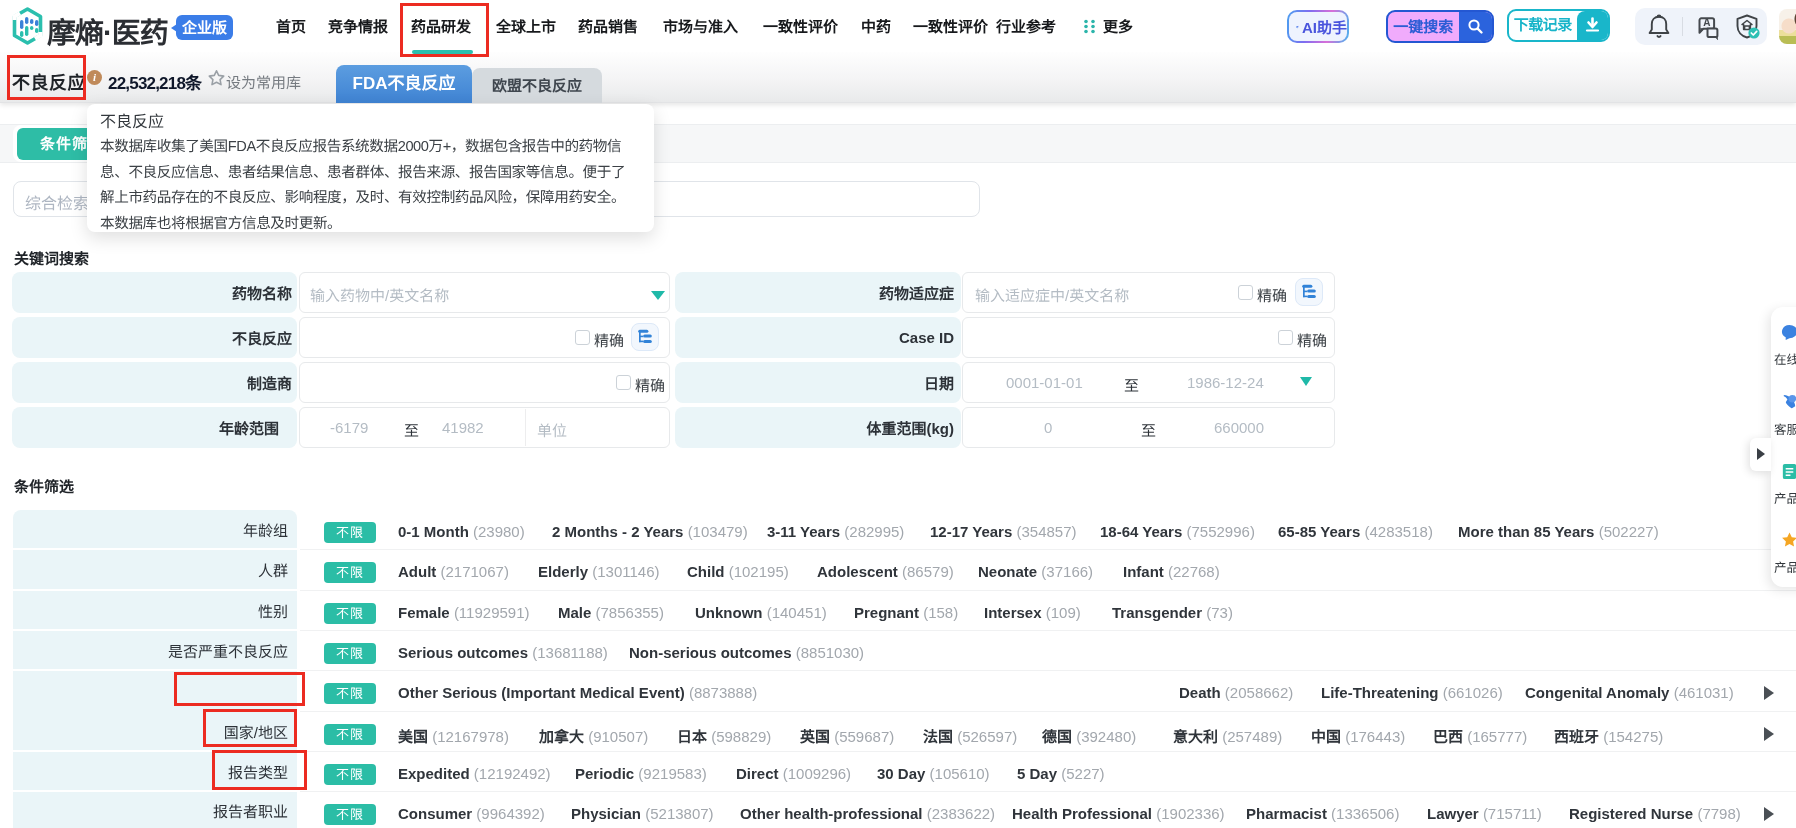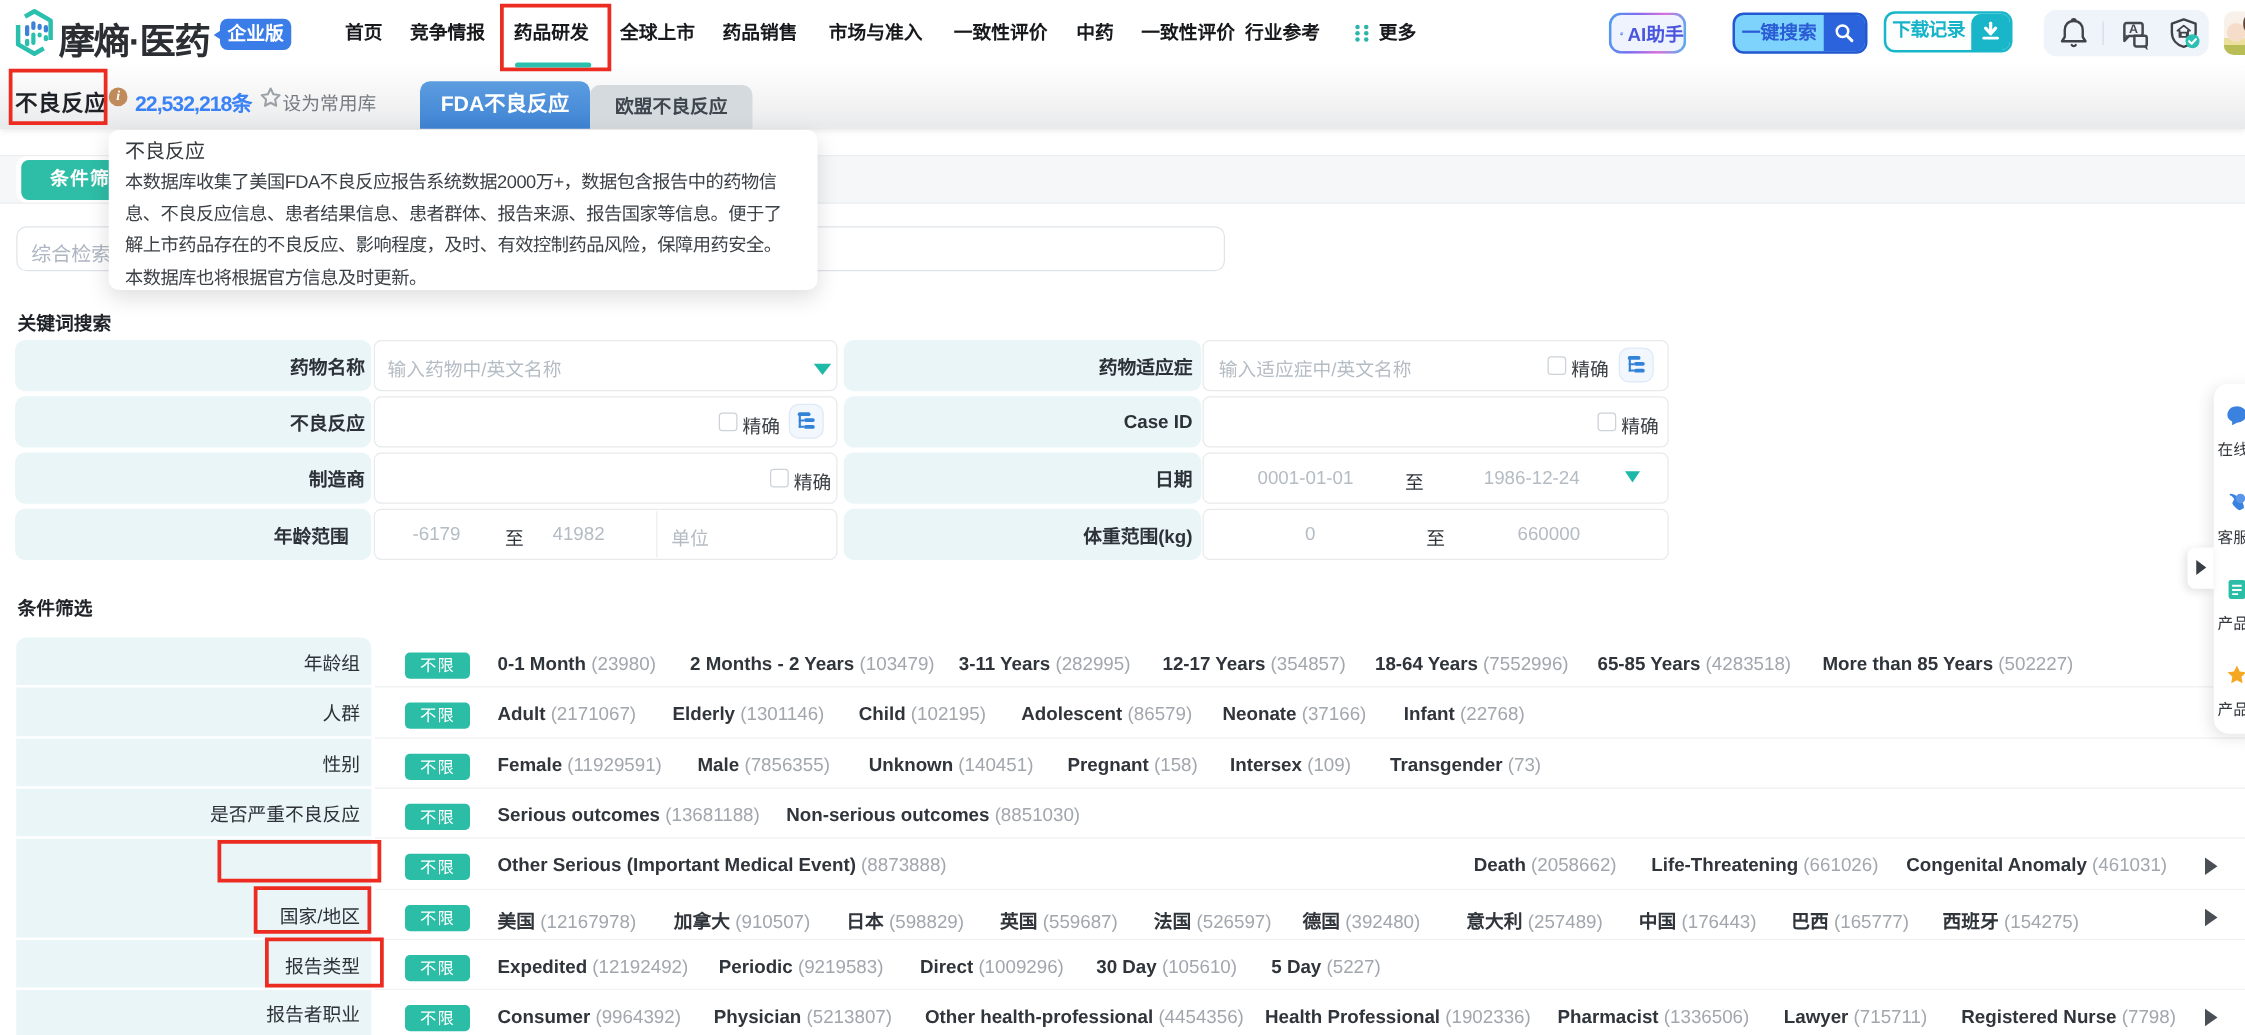--- a/index.html
+++ b/index.html
@@ -8,36 +8,36 @@
 .abs{position:absolute;}
 
 #topbar{position:absolute;left:0;top:0;width:1796px;height:52px;background:#fff;z-index:30;}
 .brand{position:absolute;left:47px;top:9px;font-size:29px;font-weight:900;color:#2b2e33;letter-spacing:-1px;white-space:nowrap;}
 .badge{position:absolute;left:176px;top:15px;width:57px;height:25px;background:#3b7de8;border-radius:6px;color:#fff;font-size:15px;font-weight:700;text-align:center;line-height:25px;}
 .badge:before{content:"";position:absolute;left:-5px;top:9px;border:4px solid transparent;border-right:6px solid #3b7de8;border-left:0;}
 .nav{position:absolute;top:19px;font-size:15px;font-weight:700;color:#17191c;white-space:nowrap;line-height:15px;}
 
 #aibtn{position:absolute;left:1287px;top:10px;width:62px;height:33px;border-radius:10px;border:2px solid transparent;background:linear-gradient(#eef3fe,#eef3fe) padding-box,linear-gradient(100deg,#4aa0f0,#7e6df0,#d86fd8,#49b3ef) border-box;display:flex;align-items:center;}
 #aibtn .t{font-size:15px;font-weight:700;color:#4a55dd;margin-left:3px;white-space:nowrap;}
-#sbtn{position:absolute;left:1386px;top:10px;width:108px;height:33px;border-radius:9px;border:2px solid #2457d2;background:#7dd3fc;overflow:hidden;display:flex;}
+#sbtn{position:absolute;left:1386px;top:10px;width:108px;height:33px;border-radius:9px;border:2px solid #2457d2;background:#f0abfc;overflow:hidden;display:flex;}
 #sbtn .l{width:72px;font-size:15px;font-weight:700;color:#2b5cd5;text-align:center;line-height:29px;}
 #sbtn .r{width:34px;background:#2b63dd;display:flex;align-items:center;justify-content:center;}
 #dbtn{position:absolute;left:1507px;top:9px;width:103px;height:33px;border-radius:9px;border:2px solid #19b6ca;background:#fdffff;overflow:hidden;display:flex;}
 #dbtn .l{width:69px;font-size:15px;font-weight:700;color:#17b4c9;text-align:center;line-height:28px;letter-spacing:-0.5px;}
 #dbtn .r{width:32px;background:#19b6ca;display:flex;align-items:center;justify-content:center;border-radius:8px 0 0 0;}
 #icongrp{position:absolute;left:1635px;top:8px;width:132px;height:37px;background:#eff3fa;border-radius:10px;display:flex;align-items:center;}
 #avatar{position:absolute;left:1779px;top:9px;width:30px;height:35px;border-radius:8px;background:
  radial-gradient(circle at 26px 10px,#5d4233 0 10px,transparent 11px),
  radial-gradient(circle at 10px 17px,#f6ddc9 0 7px,transparent 8px),
  linear-gradient(180deg,#f7f1e9 0 60%,#ecdf9b 60% 78%,#b9bd55 78% 100%);}
 
 #subbar{position:absolute;left:0;top:52px;width:1796px;height:51px;background:linear-gradient(180deg,#fefefe 0%,#f4f4f5 55%,#e9eaeb 100%);border-bottom:1px solid #e2e3e5;box-shadow:0 2px 5px rgba(0,0,0,.10);z-index:20;}
 #dbtitle{position:absolute;left:12px;top:16px;font-size:18px;font-weight:700;color:#1f2328;letter-spacing:0.5px;}
 #infoi{position:absolute;left:87px;top:70px;width:15px;height:15px;border-radius:50%;background:#c08a5a;color:#fff;font-size:11px;font-weight:700;text-align:center;line-height:15px;font-family:"Liberation Serif",serif;font-style:italic;z-index:21;}
-#count{position:absolute;left:108px;top:69px;font-size:17px;font-weight:700;color:#3b82f6;letter-spacing:-0.8px;z-index:21;}
+#count{position:absolute;left:108px;top:69px;font-size:17px;font-weight:700;color:#0f172a;letter-spacing:-0.8px;z-index:21;}
 #setfav{position:absolute;left:226px;top:71px;font-size:15px;color:#767b81;z-index:21;}
 .tab1{position:absolute;left:336px;top:13px;width:136px;height:38px;border-radius:8px 8px 0 0;background:linear-gradient(180deg,#5c9de0,#3f83d3);color:#fff;font-size:17px;font-weight:700;text-align:center;line-height:38px;}
 .tab2{position:absolute;left:472px;top:16px;width:130px;height:35px;border-radius:8px 8px 0 0;background:#d5dade;color:#3f464e;font-size:15px;font-weight:700;text-align:center;line-height:35px;}
 
 #band{position:absolute;left:0;top:124px;width:1796px;height:39px;background:#f6f7f8;border-top:1px solid #eceef0;border-bottom:1px solid #eceef0;}
 #wcard{position:absolute;left:13px;top:125px;width:150px;height:37px;background:#fff;border-radius:8px;}
 #greenbtn{position:absolute;left:17px;top:128px;width:116px;height:32px;background:#2ebda6;border-radius:6px;color:#fff;font-size:15px;font-weight:700;line-height:32px;padding-left:23px;letter-spacing:1px;}
 #searchbox{position:absolute;left:13px;top:181px;width:967px;height:36px;background:#fff;border:1px solid #e0e4e9;border-radius:8px;}
 #searchbox span{position:absolute;left:11px;top:8px;font-size:16px;color:#aeb6c2;}
 .sechead{position:absolute;left:14px;font-size:15px;font-weight:700;color:#1f2328;}
@@ -321,21 +321,21 @@
   <span class="opt" style="left:98px"><b>Expedited</b> <i>(12192492)</i></span>
   <span class="opt" style="left:275px"><b>Periodic</b> <i>(9219583)</i></span>
   <span class="opt" style="left:436px"><b>Direct</b> <i>(1009296)</i></span>
   <span class="opt" style="left:577px"><b>30 Day</b> <i>(105610)</i></span>
   <span class="opt" style="left:717px"><b>5 Day</b> <i>(5227)</i></span>
 </div>
 <div class="frow" style="top:792px;height:36px;border-bottom:none">
     <div class="bx">不限</div>
   <span class="opt" style="left:98px"><b>Consumer</b> <i>(9964392)</i></span>
   <span class="opt" style="left:271px"><b>Physician</b> <i>(5213807)</i></span>
-  <span class="opt" style="left:440px"><b>Other health-professional</b> <i>(4454356)</i></span>
+  <span class="opt" style="left:440px"><b>Other health-professional</b> <i>(2383622)</i></span>
   <span class="opt" style="left:712px"><b>Health Professional</b> <i>(1902336)</i></span>
   <span class="opt" style="left:946px"><b>Pharmacist</b> <i>(1336506)</i></span>
   <span class="opt" style="left:1127px"><b>Lawyer</b> <i>(715711)</i></span>
   <span class="opt" style="left:1269px"><b>Registered Nurse</b> <i>(7798)</i></span>
   <div class="arr"></div>
 </div>
 <div id="tooltip">
   <div class="tt">不良反应</div>
   <div class="tb">本数据库收集了美国FDA不良反应报告系统数据2000万+，数据包含报告中的药物信<br>息、不良反应信息、患者结果信息、患者群体、报告来源、报告国家等信息。便于了<br>解上市药品存在的不良反应、影响程度，及时、有效控制药品风险，保障用药安全。<br>本数据库也将根据官方信息及时更新。</div>
 </div>

